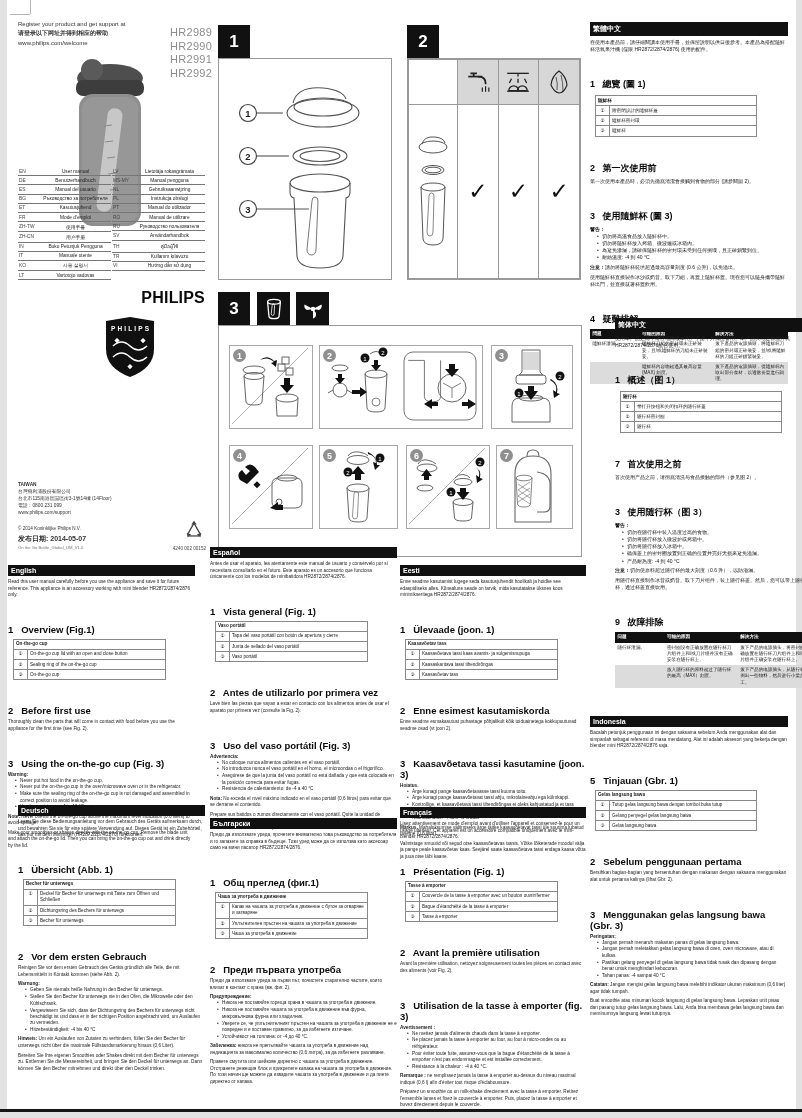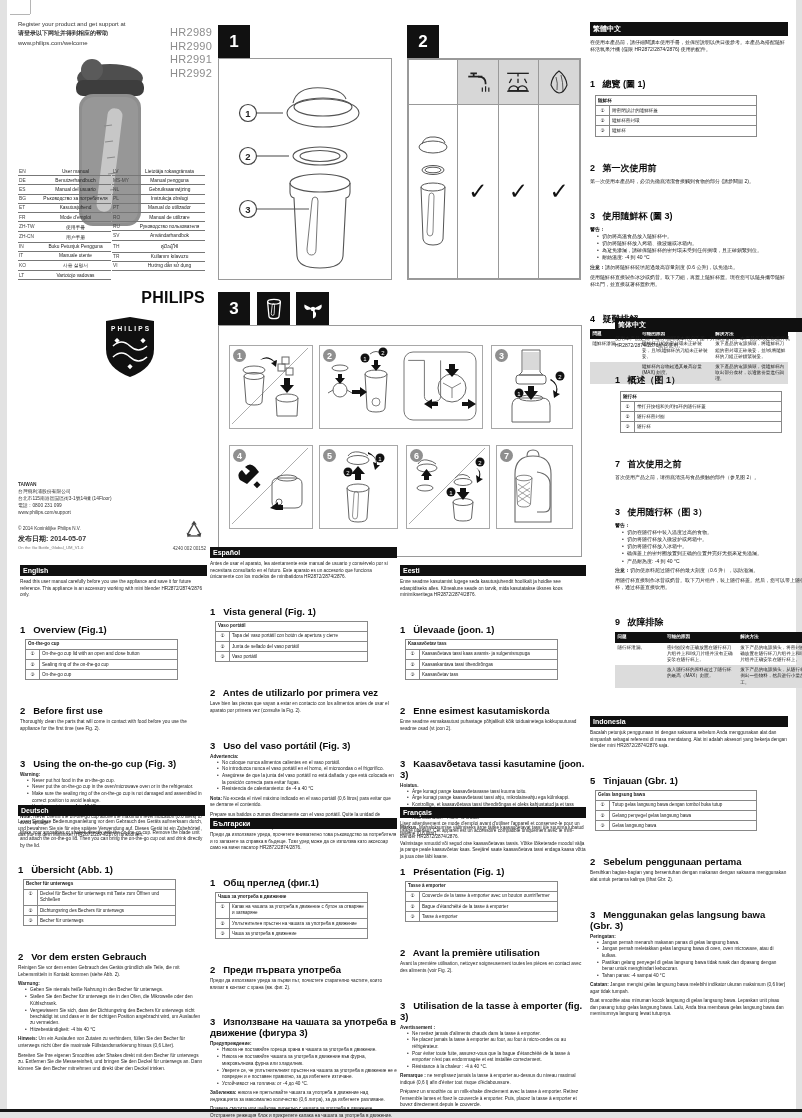--- a/index.html
+++ b/index.html
@@ -66,21 +66,21 @@
   .wl{font-size:4.7px;font-weight:bold;margin:2px 0 1px}
   .warns{margin:0 0 2px 7px;padding:0;list-style:none}
   .warns li{font-size:4.7px;line-height:1.35;position:relative;padding-left:5px;margin:0.5px 0}
   .warns li:before{content:"•";position:absolute;left:0}
   .nl{font-weight:bold}
   .ts{border-collapse:collapse;width:100%;margin-top:3px}
   .ts td{font-size:4.6px;padding:2px 2.5px;vertical-align:top;line-height:1.35}
   .ts .tsh td{background:#101010;color:#fff;font-weight:bold}
   .ts .r2 td{background:#dcdcdc}
   .ts .c1{width:25%}.ts .c2{width:37%}.ts .c3{width:38%}
-  #sec-en{left:20px;top:565px;width:187px}
+  #sec-en{left:8px;top:565px;width:187px}
   #sec-de{left:18px;top:805px;width:187px}
   #sec-es{left:210px;top:547px;width:187px}
   #sec-bg{left:210px;top:818px;width:187px}
   #sec-et{left:400px;top:565px;width:186px}
   #sec-fr{left:400px;top:807px;width:186px}
   #sec-zhtw{left:590px;top:22px;width:198px}
   #sec-zhcn{left:615px;top:318px;width:198px}
   #sec-id{left:590px;top:716px;width:198px}
   #botline{left:0;top:1109px;width:802px;height:2.5px;background:#161616}
   svg{display:block}
@@ -656,21 +656,20 @@
           <td>Уплътнителен пръстен на чашата за употреба в движение</td>
         </tr>
     <tr>
           <td class="pn">③</td>
           <td>Чаша за употреба в движение</td>
         </tr>
   </tbody>
     </table>
   <h2 class="h">2   Преди първата употреба</h2>
   <p class="body">Преди да използвате уреда за първи път, почистете старателно частите, които влизат в контакт с храна (вж. фиг. 2).</p>
-  <h2 class="h">3   Използване на чашата за употреба в движение (фигура 3)</h2>
   <p class="wl">Предупреждение:</p>
   <ul class="warns">
     <li>Никога не поставяйте гореща храна в чашата за употреба в движение.</li>
     <li>Никога не поставяйте чашата за употреба в движение във фурна, микровълнова фурна или хладилник.</li>
     <li>Уверете се, че уплътнителният пръстен на чашата за употреба в движение не е повреден и е поставен правилно, за да избегнете изтичане.</li>
     <li>Устойчивост на топлина: от -4 до 40 °C.</li>
   </ul>
   <p class="body"><span class="nl">Забележка:</span> <span>никога не препълвайте чашата за употреба в движение над индикацията за максимално количество (0,6 литра), за да избегнете разливане.</span></p>
   <p class="body">Правете смутита или шейкове директно с чашата за употреба в движение. Отстранете режещия блок и прикрепете капака на чашата за употреба в движение. По този начин ще можете да извадите чашата за употреба в движение и да пиете директно от капака.</p>
 </section>

